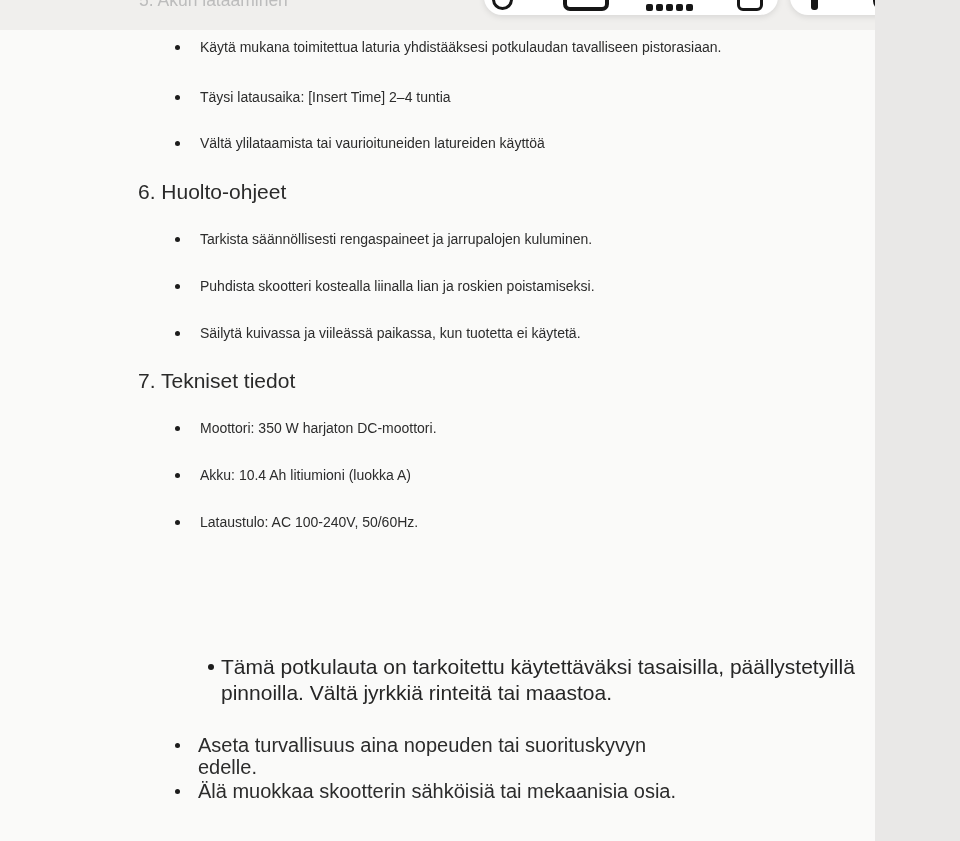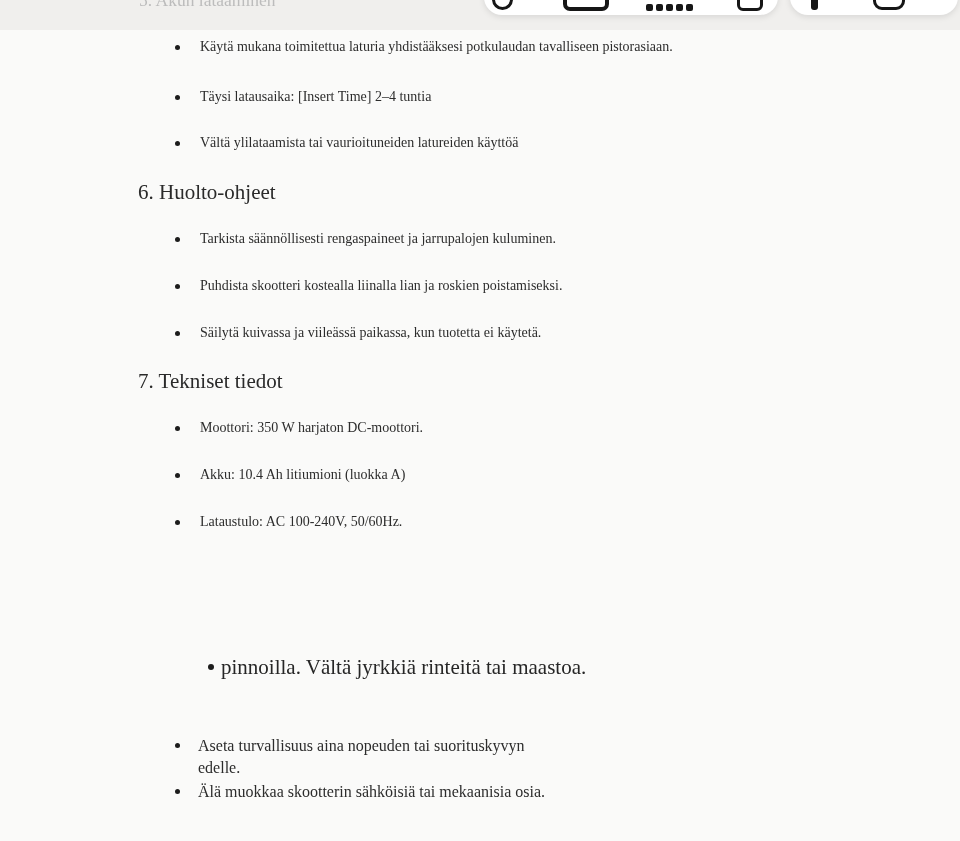--- a/index.html
+++ b/index.html
@@ -1,19 +1,19 @@
 <!DOCTYPE html>
 <html><head>
 <meta charset="utf-8">
 <style>
   html,body{margin:0;padding:0;background:#e9e8e7;}
   .page{
-    position:relative;width:960px;height:841px;overflow:hidden;
+    position:relative;width:875px;height:841px;overflow:hidden;
     background:#fafaf9;
-    font-family:Liberation Serif, serif;
+    font-family:Liberation Sans, sans-serif;
     color:#2c2c2c;
   }
   .topstrip{position:absolute;left:0;top:0;width:960px;height:30px;background:#f0efed;}
   .pill{position:absolute;top:-21px;height:36px;background:#ffffff;border-radius:18px;
         box-shadow:0 2px 6px rgba(0,0,0,0.10);}
   .pill-left{left:484px;width:294px;}
   .pill-right{left:790px;width:168px;}
   .pill *, .pill{box-sizing:border-box;}
   .ico{position:absolute;}
   .ico-circle{left:8px;top:10px;width:21px;height:21px;border:3.5px solid #161616;border-radius:50%;}
@@ -28,21 +28,21 @@
                  color:#bcbcbc;white-space:nowrap;}
 
   .row{position:absolute;left:0;width:960px;}
   .dot{position:absolute;left:175px;top:9px;width:5px;height:5px;background:#1c1c1c;border-radius:50%;}
   .row .txt{position:absolute;left:200px;top:0;font-size:14px;line-height:22px;white-space:nowrap;color:#2c2c2c;}
   .row-h{position:absolute;left:138px;font-size:21px;line-height:22px;color:#2a2a2a;white-space:nowrap;}
   .row-big .dot{left:208px;top:10px;width:6px;height:6px;}
   .row-big .txt{left:221px;font-size:21px;line-height:26px;white-space:normal;color:#262626;}
   .row-big .txt span{display:block;}
   .row-sm .dot{top:8px;}
-  .row-sm .txt{left:198px;font-size:16px;line-height:21.5px;white-space:normal;}
+  .row-sm .txt{left:198px;font-size:20px;line-height:21.5px;white-space:normal;}
   .row-sm .txt span{display:block;}
 </style>
 </head>
 <body>
 
 <div class="page">
 
   <div class="topstrip"></div>
 
   <div class="pill pill-left">
@@ -100,20 +100,21 @@
   <div class="row" style="top:511px">
     <span class="dot"></span>
     <span class="txt">Lataustulo: AC 100-240V, 50/60Hz.</span>
   </div>
 
 
 
   <div class="row row-big" style="top:654px">
     <span class="dot"></span>
     <span class="txt">
+      <span>Tämä potkulauta on tarkoitettu käytettäväksi tasaisilla, päällystetyillä</span>
       <span>pinnoilla. Vältä jyrkkiä rinteitä tai maastoa.</span>
     </span>
   </div>
 
   <div class="row row-sm" style="top:735px">
     <span class="dot"></span>
     <span class="txt">
       <span>Aseta turvallisuus aina nopeuden tai suorituskyvyn</span>
       <span>edelle.</span>
     </span>

